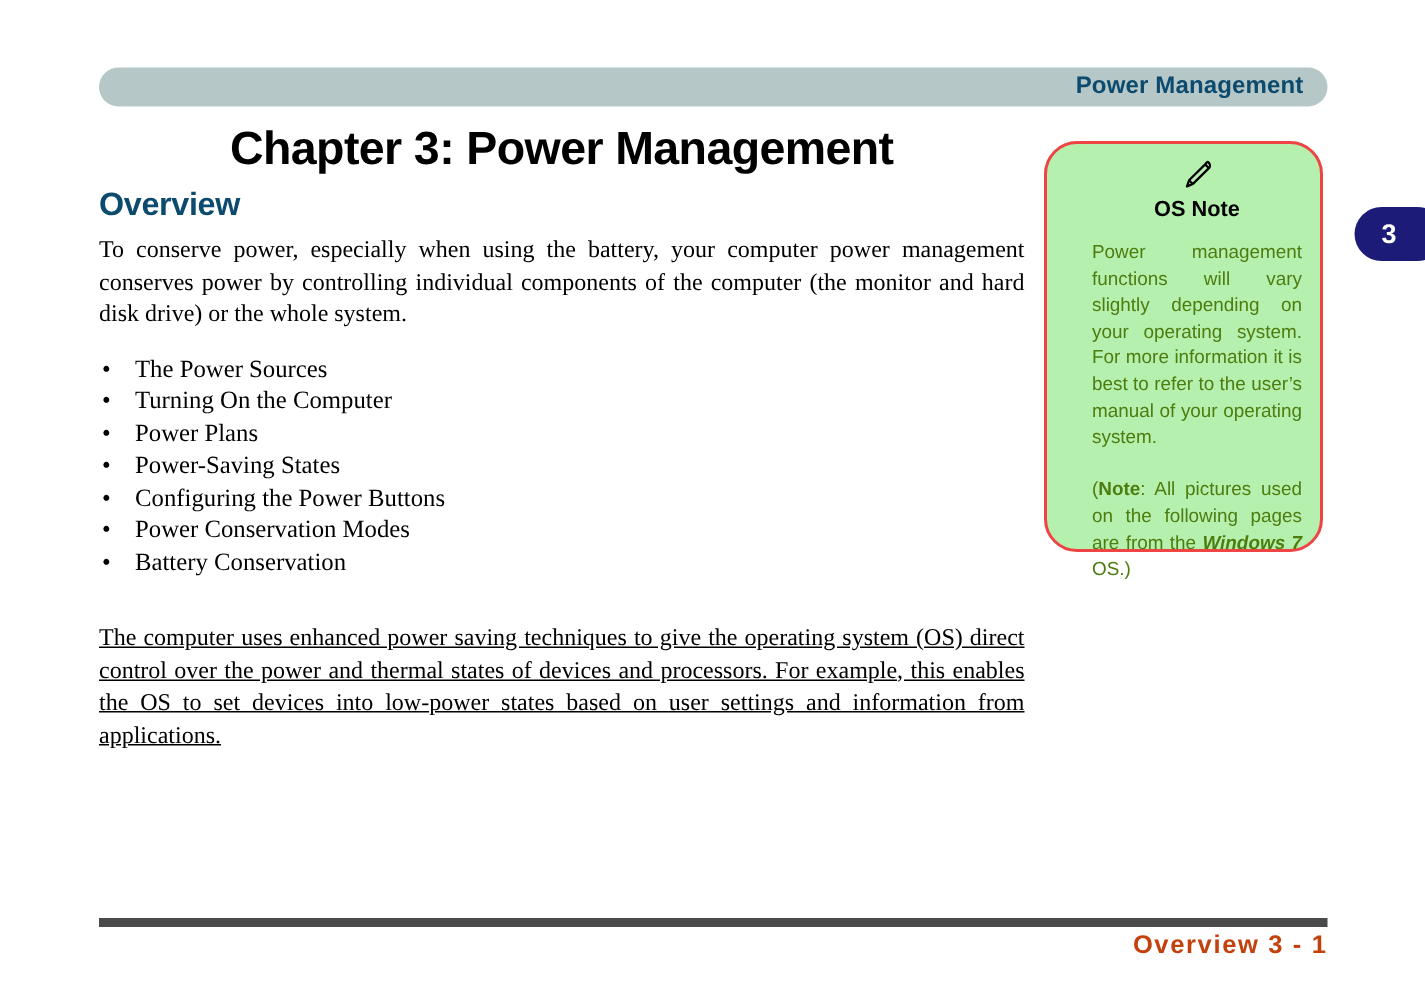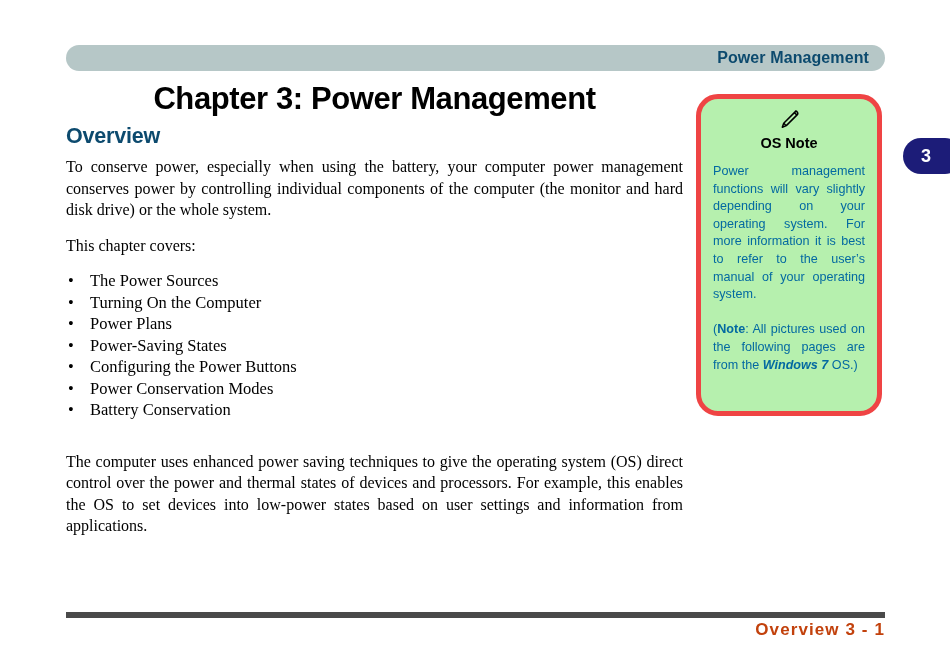--- a/index.html
+++ b/index.html
@@ -95,21 +95,21 @@
     margin: 0 0 8px 0;
     color: #0c4a6e;
   }
 
   p.body {
     font-size: 16px;
     line-height: 21.5px;
     text-align: justify;
     margin: 0 0 14px 0;
   }
-  p.body.last { margin-bottom: 16px; }
+  p.body.last { margin-bottom: 16px; text-decoration: underline; }
   p.nojust { text-align: left; }
 
   ul.bullets {
     list-style: none;
     margin: 0;
     padding: 0;
   }
   ul.bullets li {
     font-size: 16.5px;
     line-height: 21.5px;
@@ -123,25 +123,26 @@
   }
 
   .gap-after-list { height: 30px; }
 
   
   .note-box {
     position: absolute;
     left: 696px;
     top: 94px;
     width: 186px;
-    height: 322px;
+    height: 274px;
     box-sizing: border-box;
     background: #b6f0ae;
-    border: 5px solid #ef4444;
+    border: 2px solid #ef4444;
     border-radius: 22px;
+    padding-left: 18px;
   }
   .note-inner {
     padding: 10px 12px 0 12px;
   }
   .note-icon {
     text-align: center;
     height: 26px;
     line-height: 0;
   }
   .note-icon svg { display: inline-block; }
@@ -152,21 +153,21 @@
     text-align: center;
     margin: 0 0 12px 0;
     color: #000;
   }
   .note-text {
     font-family: "Liberation Sans", "DejaVu Sans", sans-serif;
     font-size: 12.6px;
     line-height: 17.6px;
     text-align: justify;
     margin: 0;
-    color: #0369a1;
+    color: #4d7c0f;
     hyphens: manual;
   }
   .note-text + .note-text { margin-top: 17.6px; }
   .note-text b { font-weight: bold; }
   .note-text i.bi { font-weight: bold; font-style: italic; }
 
   
   .footer-rule {
     position: absolute;
     left: 66px;
@@ -199,21 +200,20 @@
   <div class="chapter-tab">
     <span class="chapter-tab-number">3</span>
   </div>
 
   <div class="main-col">
     <h1 class="chapter-title">Chapter 3: Power Management</h1>
     <h2 class="section-title">Overview</h2>
 
     <p class="body">To conserve power, especially when using the battery, your computer power management conserves power by controlling individual components of the computer (the monitor and hard disk drive) or the whole system.</p>
 
-    <p class="body nojust">This chapter covers:</p>
 
     <ul class="bullets">
       <li><span class="bullet-mark">•</span><span>The Power Sources</span></li>
       <li><span class="bullet-mark">•</span><span>Turning On the Computer</span></li>
       <li><span class="bullet-mark">•</span><span>Power Plans</span></li>
       <li><span class="bullet-mark">•</span><span>Power-Saving States</span></li>
       <li><span class="bullet-mark">•</span><span>Configuring the Power Buttons</span></li>
       <li><span class="bullet-mark">•</span><span>Power Conservation Modes</span></li>
       <li><span class="bullet-mark">•</span><span>Battery Conservation</span></li>
     </ul>

